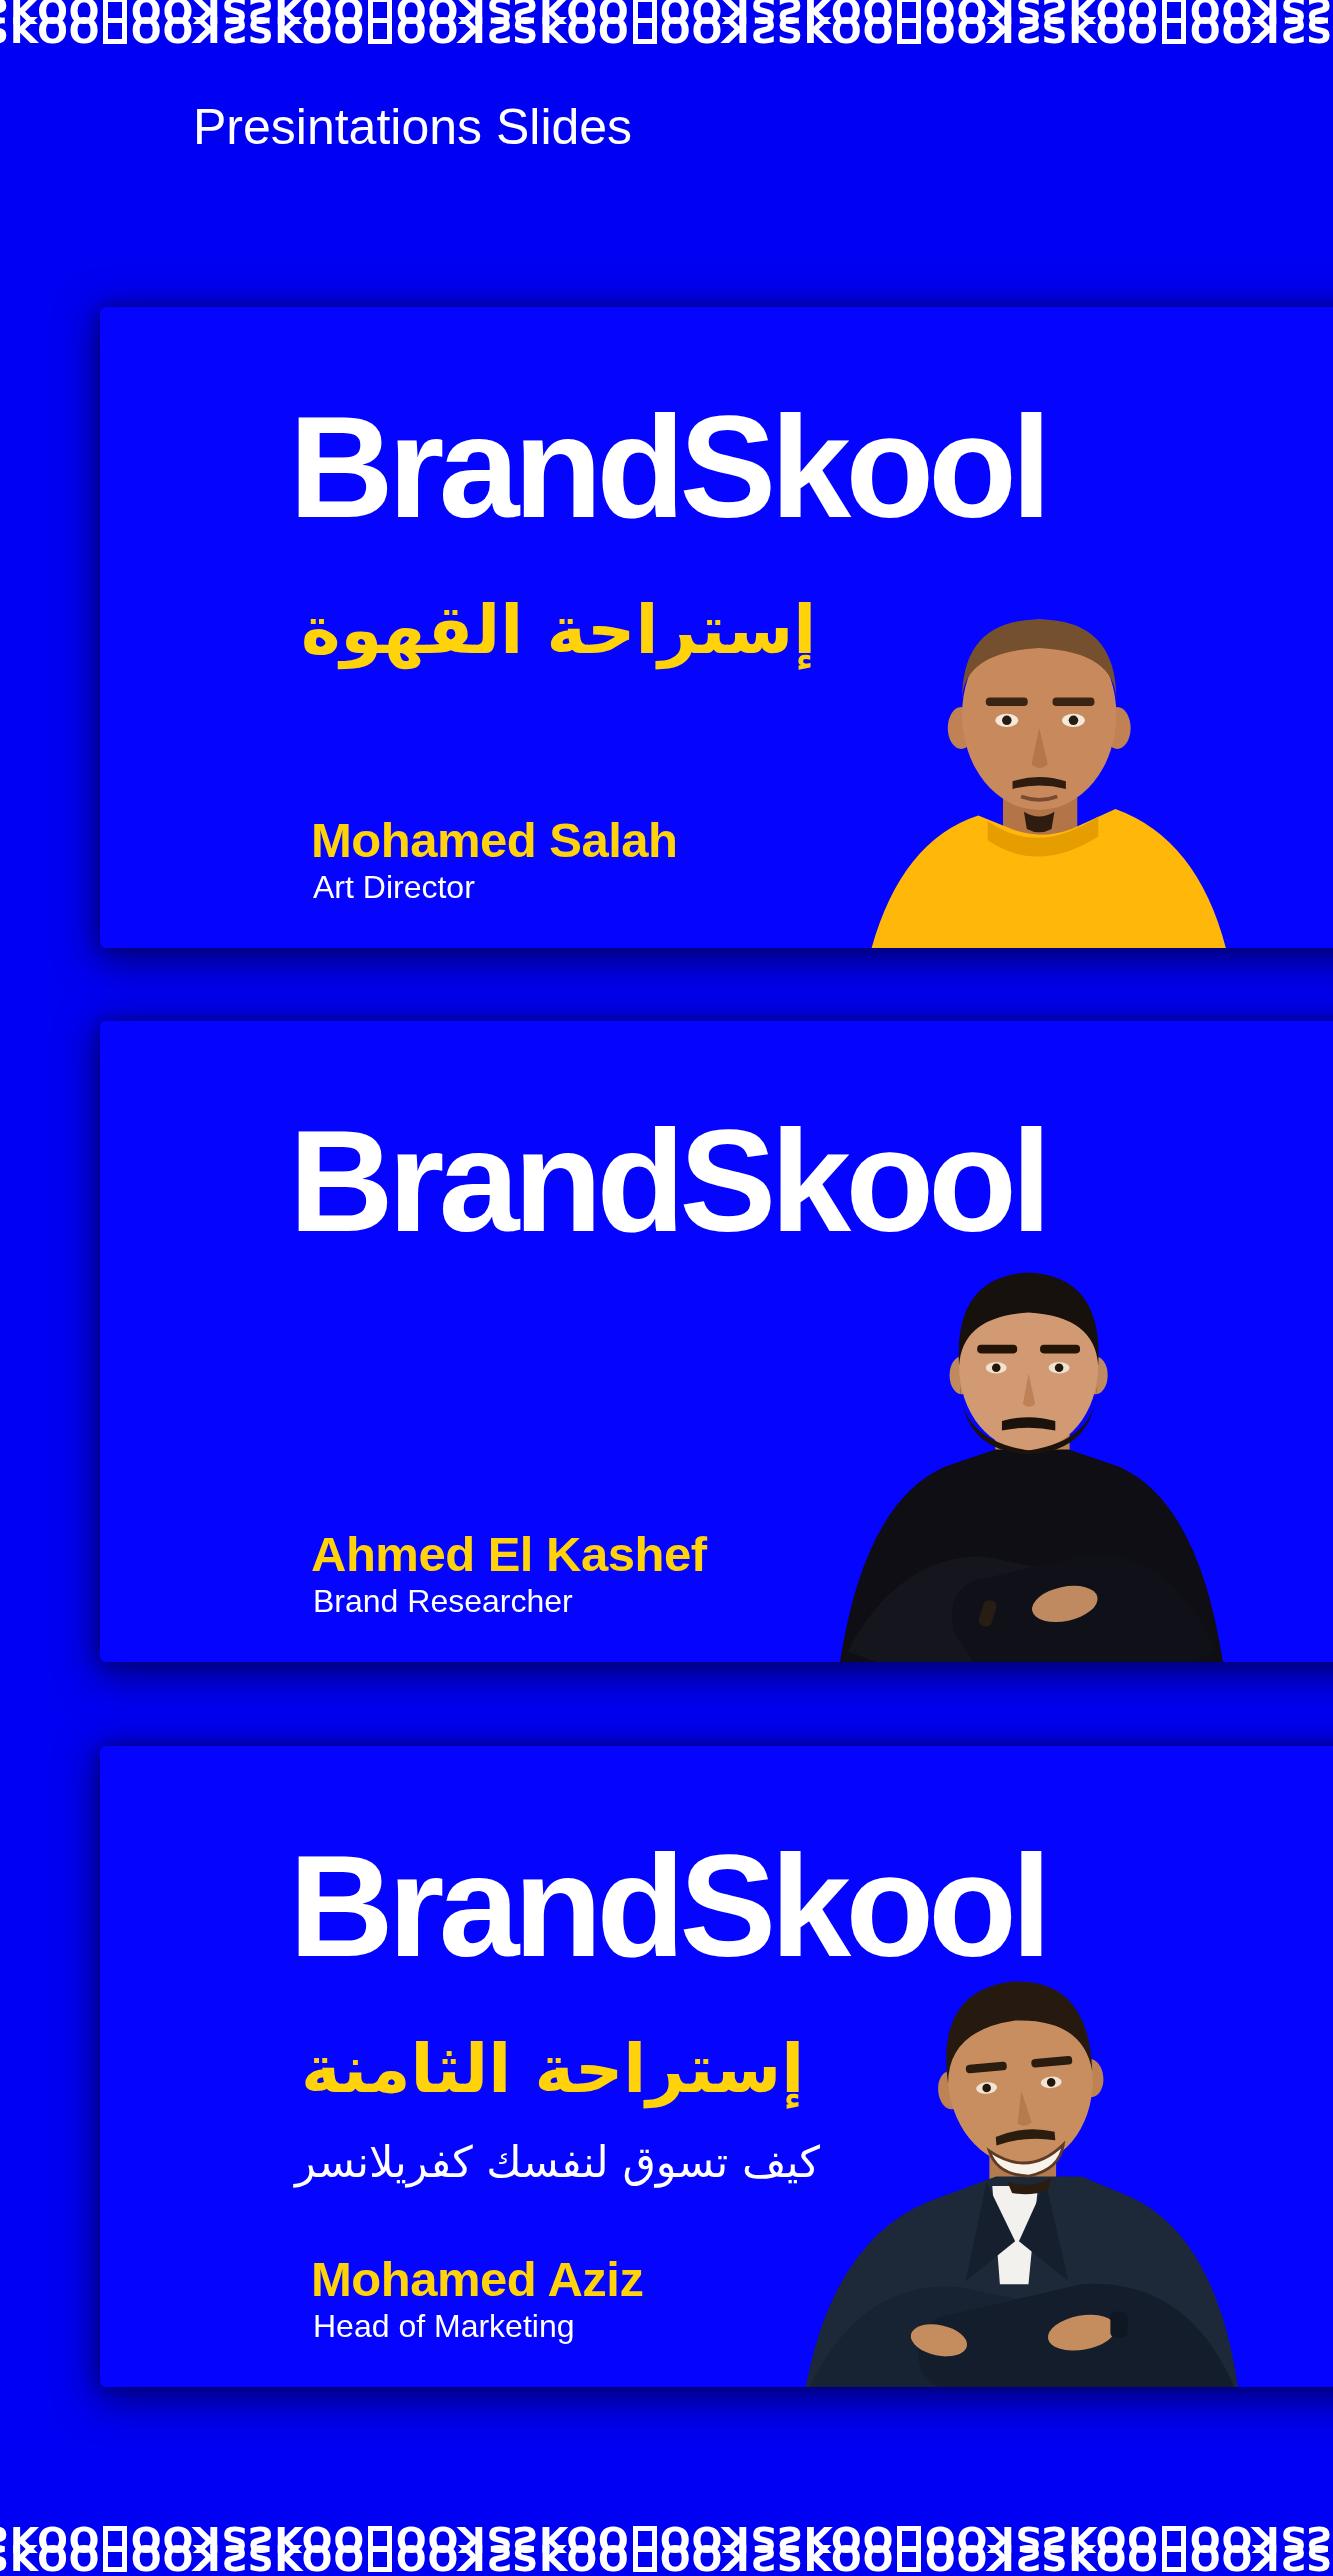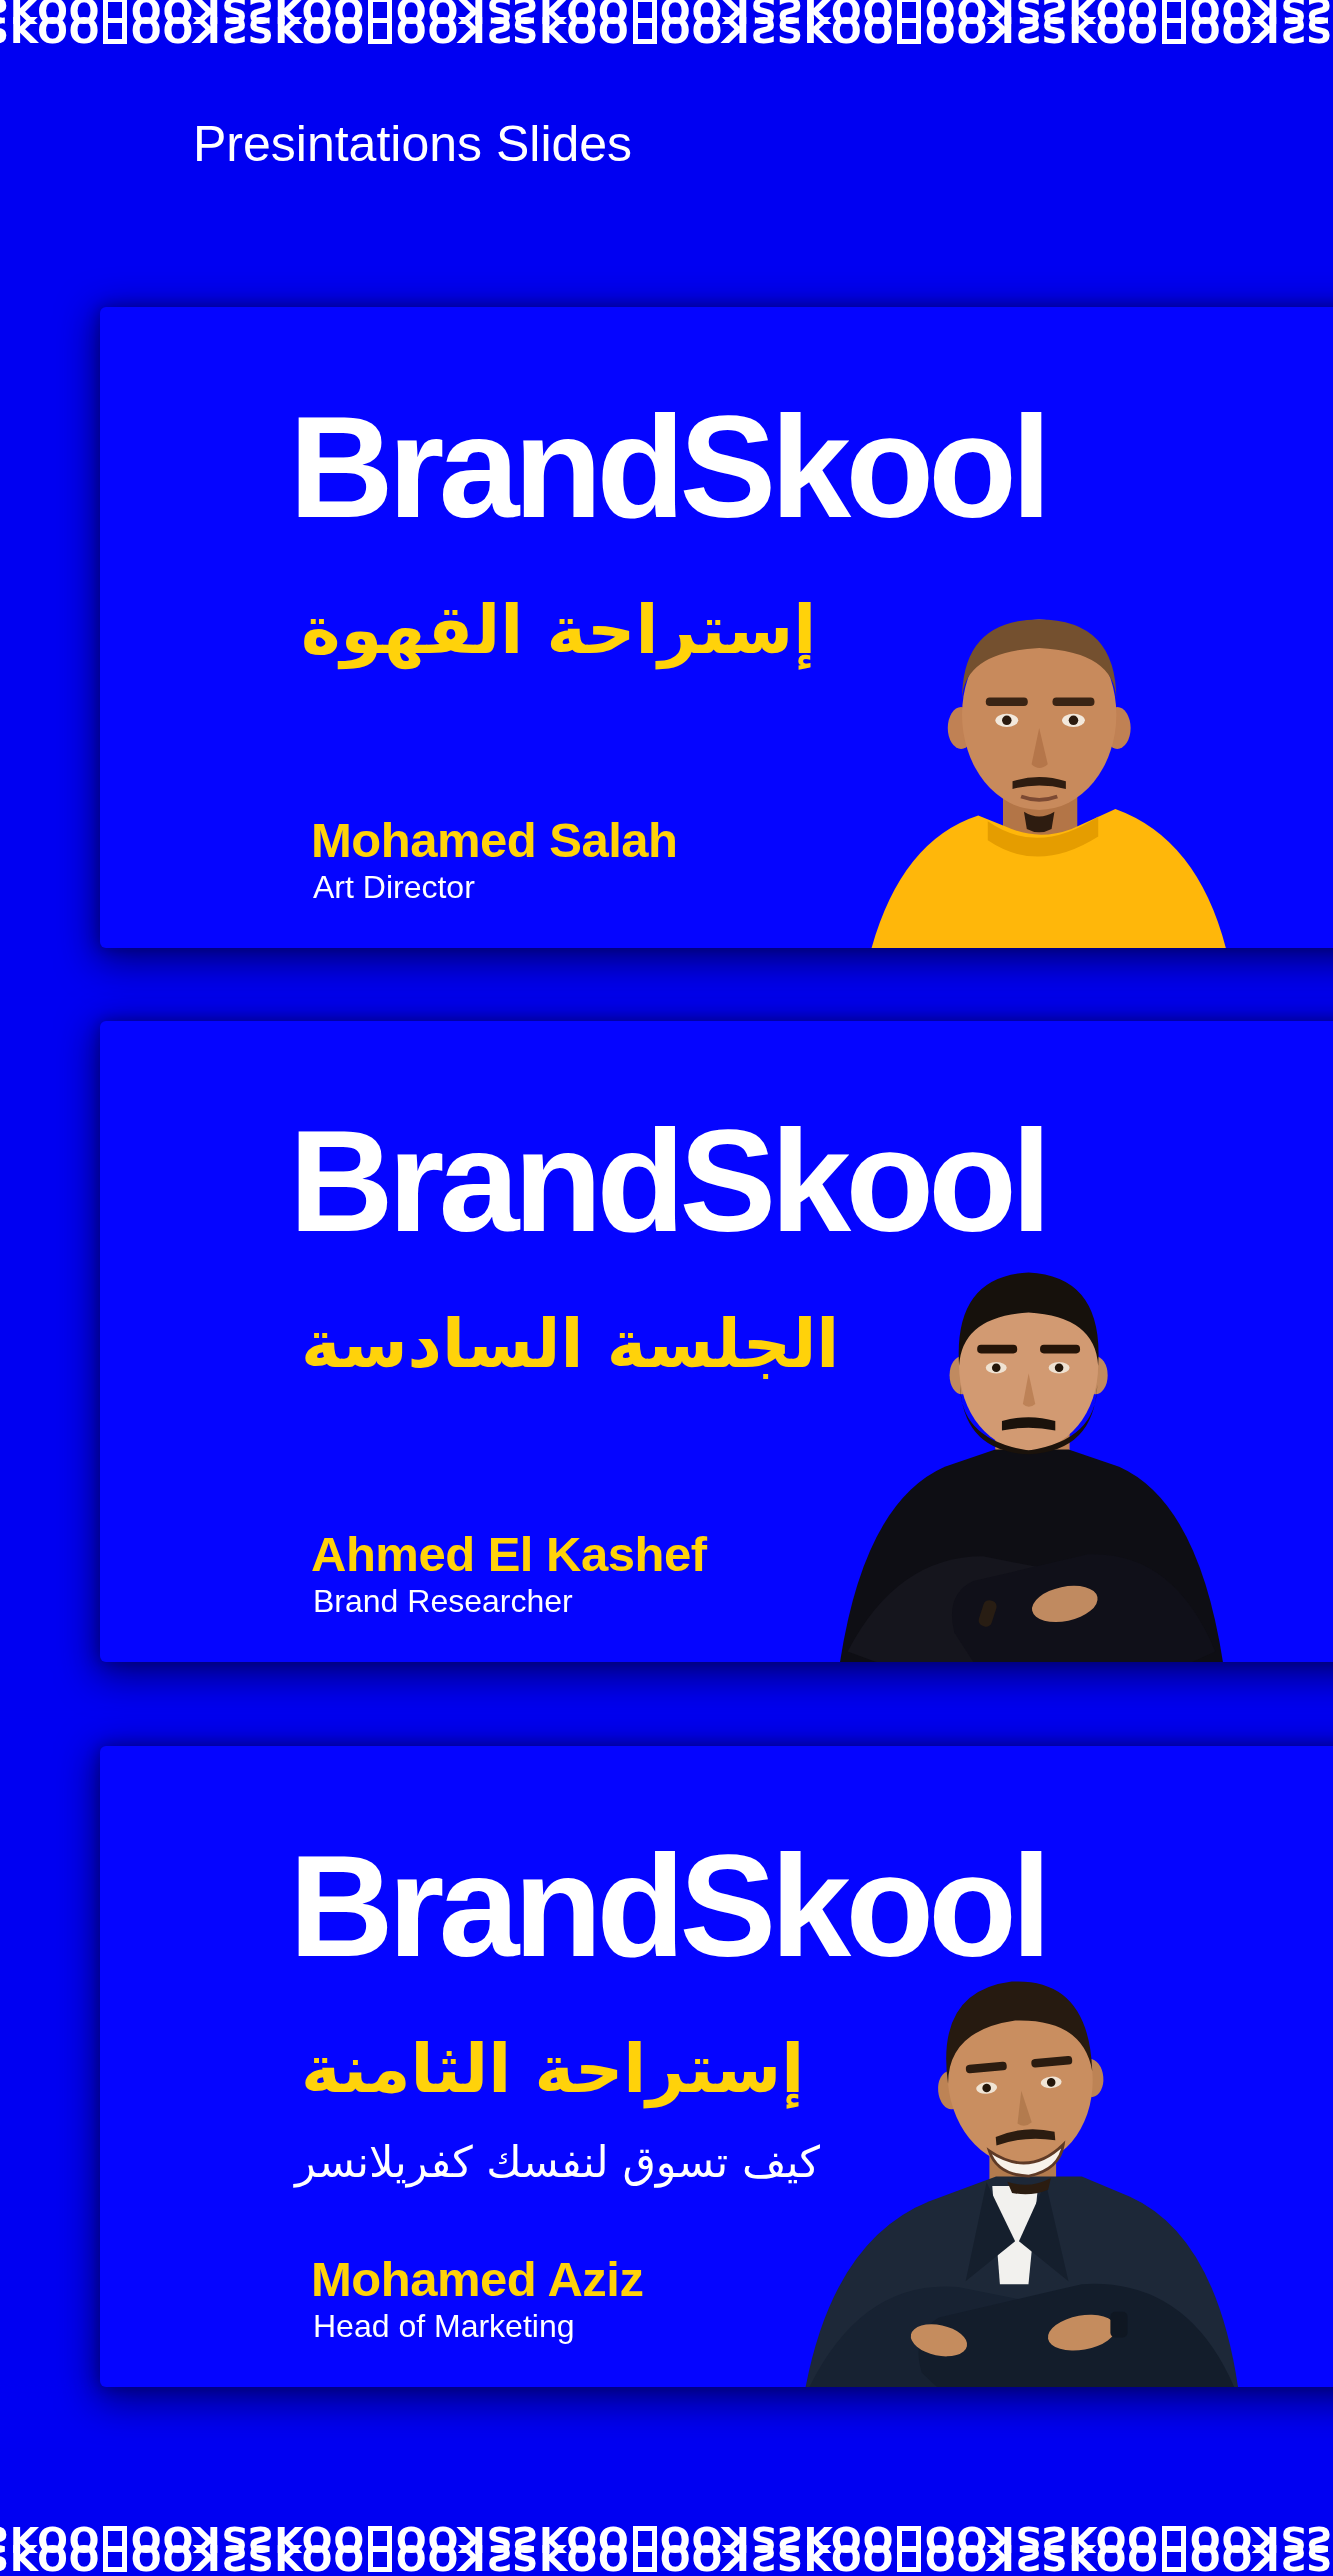--- a/index.html
+++ b/index.html
@@ -19,21 +19,21 @@
   .band-top .line-up{top:-7.6px;transform:scaleY(-1);}
   .band-top .line-dn{top:13.3px;}
   .band-bottom .line-up{top:-4.8px;transform:scaleY(-1);}
   .band-bottom .line-dn{top:15.2px;}
   .pmir{display:inline-block;transform:scaleX(-1);}
   .pbox{display:inline-block;width:24px;height:26px;border:5.7px solid #fff;margin:0 2.9px;vertical-align:-1px;}
 
   
   .header{position:absolute;left:193px;top:95px;}
   .header-title{color:var(--yellow);font-size:50px;font-weight:800;letter-spacing:-1px;line-height:1.1;}
-  .header-subtitle{color:var(--white);font-size:50px;font-weight:300;letter-spacing:0;line-height:1.15;margin-top:21px;}
+  .header-subtitle{color:var(--white);font-size:50px;font-weight:300;letter-spacing:0;line-height:1.15;margin-top:4px;}
 
   
   .slide-card{position:absolute;left:100px;width:1320px;height:641px;background:var(--slide-bg);
     border-radius:6px;box-shadow:0 9.5px 38px 3.8px rgba(0,0,45,.6),0 0 15.2px rgba(0,0,60,.4);overflow:hidden;}
   .slide-1{top:307px;} .slide-2{top:1021px;} .slide-3{top:1746px;}
 
   .slide-brand{position:absolute;left:189px;top:88px;color:var(--white);
     font-size:145px;font-weight:800;letter-spacing:-5.7px;line-height:1;}
   .slide-session{position:absolute;left:201px;top:282px;direction:rtl;text-align:left;
     color:var(--yellow);font-size:67px;font-weight:700;line-height:1.25;
@@ -86,21 +86,20 @@
         <circle cx="242" cy="434" r="5" fill="#2b1a0e"></circle>
       <path d="M206 442 L198 480 Q206 488 215 480 Z" fill="#b5764a"></path>
       <path d="M178 498 Q206 489 234 498 L234 506 Q206 499 178 506 Z" fill="#2e1c10"></path>
       <path d="M187 514 Q206 521 225 514" stroke="#7c4a33" stroke-width="4" fill="none"></path>
       <path d="M190 530 Q206 540 222 530 L219 548 Q206 555 193 548 Z" fill="#2e1c10"></path>
     </svg>
   </article>
 
   <article class="slide-card slide-2">
     <div class="slide-brand">BrandSkool</div>
-    <div class="slide-session">الجلسة السادسة</div>
     <div class="slide-name">Ahmed El Kashef</div>
     <div class="slide-role">Brand Researcher</div>
     <svg class="photo photo-2" viewBox="0 0 445 673" aria-hidden="true">
       <rect x="185" y="420" width="78" height="60" fill="#bd8257"></rect>
       <path d="M22 673 Q48 505 132 468 L185 450 H262 L315 468 Q398 505 424 673 Z" fill="#0e0e14"></path>
       <path d="M30 662 Q82 562 172 562 L305 588 Q335 602 324 642 L305 673 L60 673 Z" fill="#15151d"></path>
       <path d="M416 662 Q372 556 282 560 L162 588 Q132 602 142 642 L162 673 L392 673 Z" fill="#101019"></path>
       <ellipse cx="258" cy="612" rx="35" ry="18" fill="#c08a60" transform="rotate(-12 258 612)"></ellipse>
       <rect x="170" y="608" width="14" height="28" rx="6" fill="#281d13" transform="rotate(18 177 622)"></rect>
       <ellipse cx="150" cy="372" rx="13" ry="20" fill="#c08a60"></ellipse>

